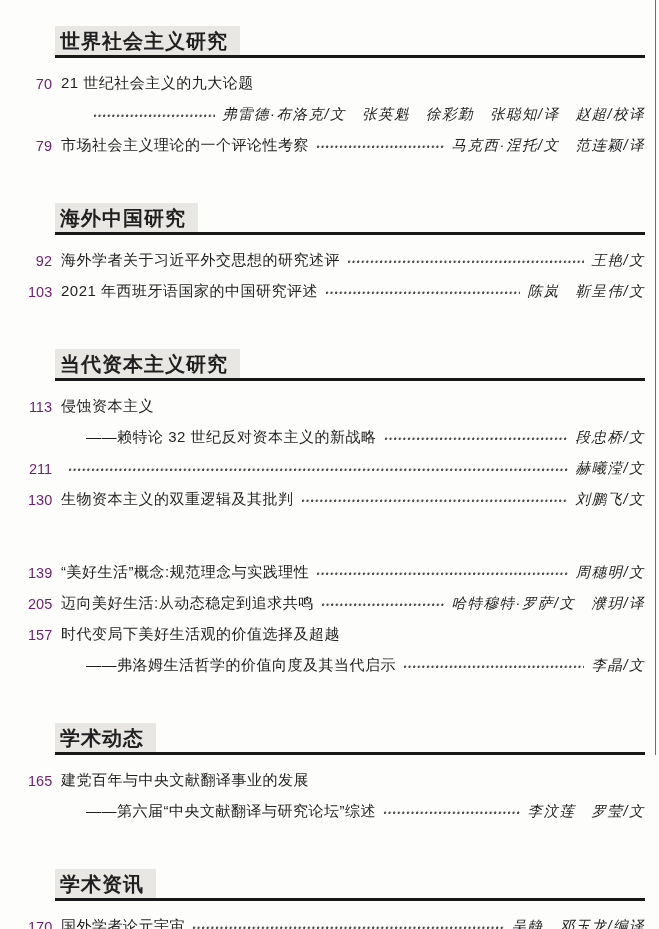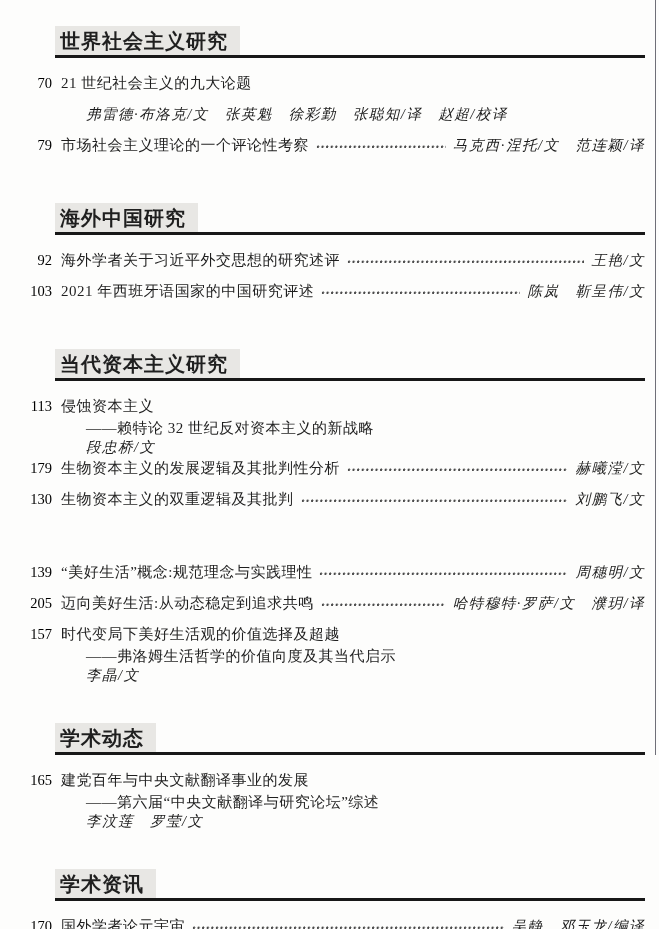--- a/index.html
+++ b/index.html
@@ -2,21 +2,21 @@
 <html><head>
 <meta charset="utf-8">
 <style>
   html,body { margin:0; padding:0; background:#ffffff; }
   .page {
     position: relative;
     width: 659px; height: 929px;
     box-sizing: border-box;
     background: #fdfdfc;
     color: #1f1f1f;
-    font-family: Liberation Serif, serif;
+    font-family: Liberation Sans, sans-serif;
     padding: 26px 14px 0 28px;
     overflow: hidden;
   }
   .edge-line {
     position: absolute; top: 0; right: 3px;
     width: 1.5px; height: 755px;
     background: #565660; opacity: .85;
   }
   .sec { margin: 0; }
   .sec + .sec { margin-top: 42px; }
@@ -38,30 +38,30 @@
     display: flex;
     align-items: center;
     height: 31px;
     font-size: 15px;
   }
   .num {
     width: 24px;
     text-align: right;
     margin-right: 9px;
     font-size: 14.5px;
-    color: #000000;
+    color: #701a75;
     flex: 0 0 auto;
   }
   .body {
     flex: 1 1 auto;
     display: flex;
-    align-items: flex-start;
+    align-items: center;
     min-width: 0;
   }
-  .body.indent { padding-left: 25px; flex-direction: column; }
+  .body.indent { padding-left: 25px; }
   .t {
     white-space: nowrap;
     letter-spacing: .5px;
   }
   .dots {
     flex: 1 1 auto;
     min-width: 14px;
     align-self: stretch;
     margin: 0 7px;
     background-image: radial-gradient(circle at 2px 56%, #4a4a4a 1.05px, rgba(0,0,0,0) 1.35px);
@@ -136,23 +136,22 @@
         </div>
         <div class="row">
           <span class="num"></span>
           <span class="body indent">
             <span class="t">——赖特论 32 世纪反对资本主义的新战略</span>
             <span class="dots"></span>
             <span class="auth">段忠桥/文</span>
           </span>
         </div>
         <div class="row">
-          <span class="num">179</span>
-          <span class="body">
-            <span class="t">生物资本主义的发展逻辑及其批判性分析</span>
+          <span class="num">211</span>
+          <span class="body">
             <span class="dots"></span>
             <span class="auth">赫曦滢/文</span>
           </span>
         </div>
         <div class="row">
           <span class="num">130</span>
           <span class="body">
             <span class="t">生物资本主义的双重逻辑及其批判</span>
             <span class="dots"></span>
             <span class="auth">刘鹏飞/文</span>

